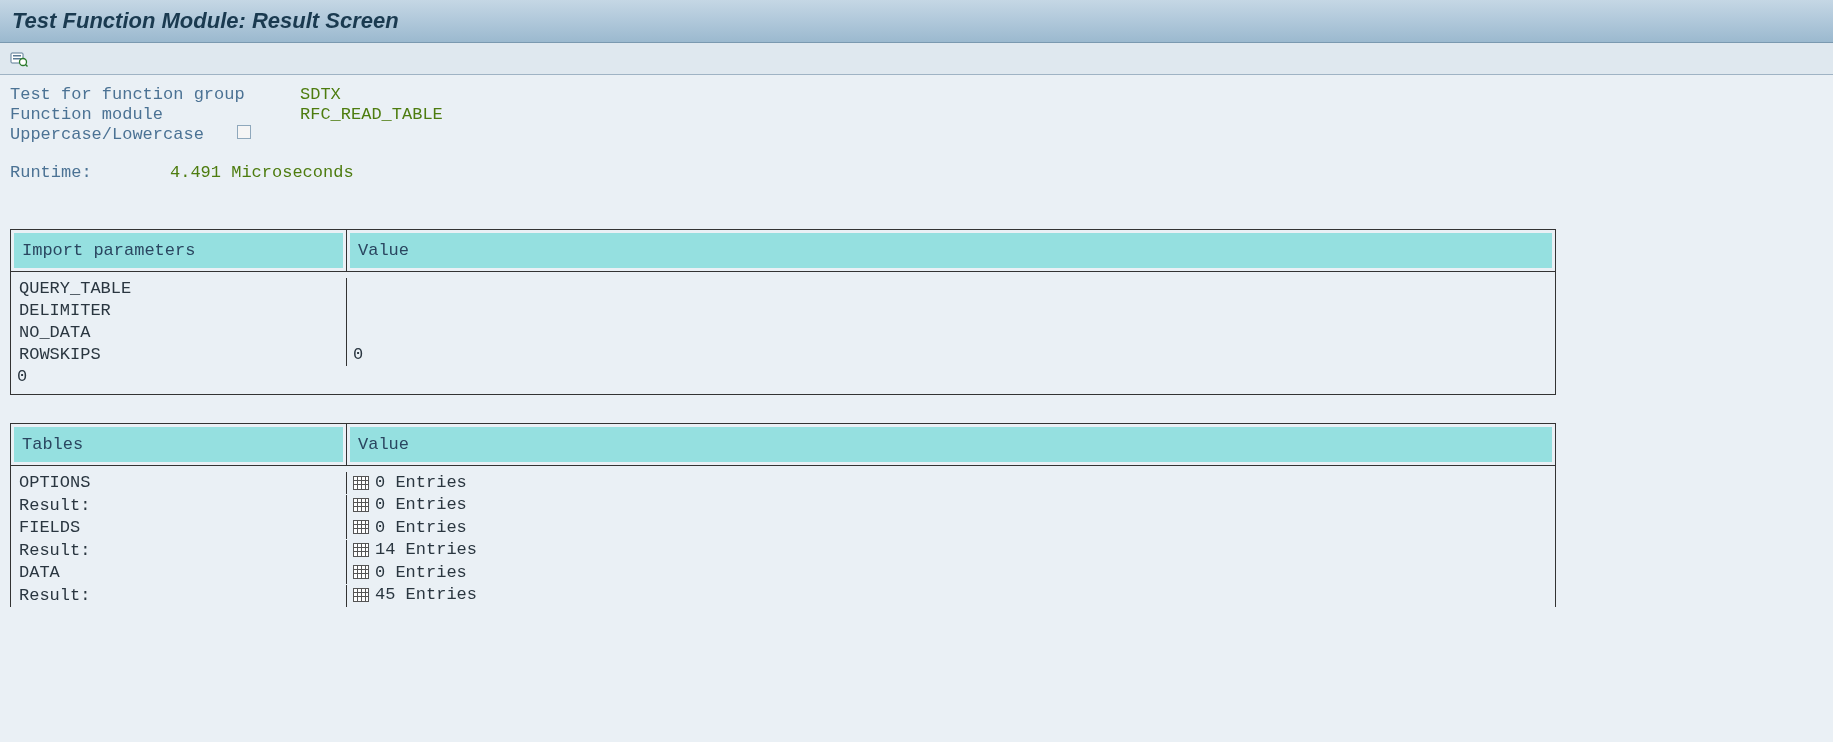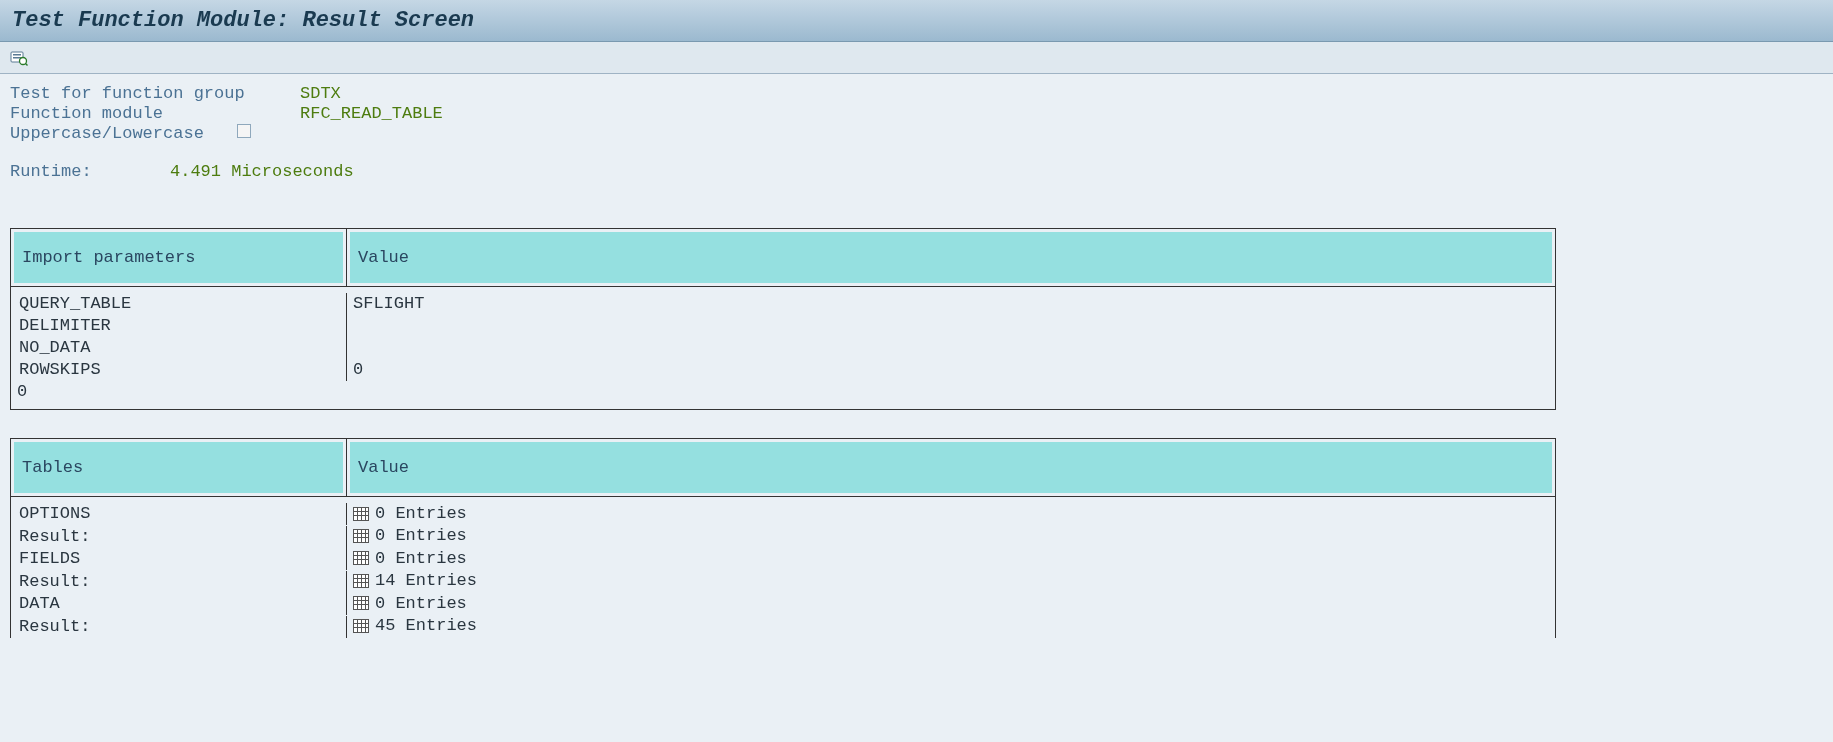--- a/index.html
+++ b/index.html
@@ -14,21 +14,21 @@
     font-size: 17px;
     overflow: hidden;
   }
   .title-bar {
     background: linear-gradient(to bottom, #c5d7e5 0%, #9bb9cf 100%);
     border-bottom: 1px solid #7a99b0;
     padding: 8px 12px;
     font-style: italic;
     font-weight: bold;
     font-size: 22px;
-    font-family: Liberation Mono, monospace;
+    font-family: Liberation Sans, sans-serif;
     color: #1a3a50;
   }
   .toolbar {
     background: #dfe8ef;
     border-bottom: 1px solid #9fb3c4;
     padding: 4px 8px;
     height: 32px;
     display: flex;
     align-items: center;
   }
@@ -84,21 +84,21 @@
     flex: 1;
     padding: 1px 6px;
   }
   .data-table .header-row {
     border-bottom: 1px solid #333;
   }
   .data-table .header-cell {
     background: #95e0e0;
     color: #2a4660;
     margin: 1px;
-    padding: 16px 8px;
+    padding: 8px 8px;
   }
   .data-table .header-row .cell-left,
   .data-table .header-row .cell-right {
     padding: 2px;
   }
   .body-row { line-height: 20px; align-items: flex-end; }
   .black-text { color: #2a3640; }
   .param-sub { padding-left: 170px; }
   .entry-icon {
     display: inline-block;
@@ -161,21 +161,20 @@
       <div class="cell-left">
           <div class="header-cell">Import parameters</div>
         </div>
       <div class="cell-right">
           <div class="header-cell">Value</div>
         </div>
     </div>
     <div class="body-section">
       <div class="row body-row">
         <div class="cell-left black-text">QUERY_TABLE</div>
-        <div class="cell-right black-text">SFLIGHT</div>
       </div>
       <div class="row body-row">
         <div class="cell-left black-text">DELIMITER</div>
         <div class="cell-right black-text"></div>
       </div>
       <div class="row body-row">
         <div class="cell-left black-text">NO_DATA</div>
         <div class="cell-right black-text"></div>
       </div>
       <div class="row body-row">

